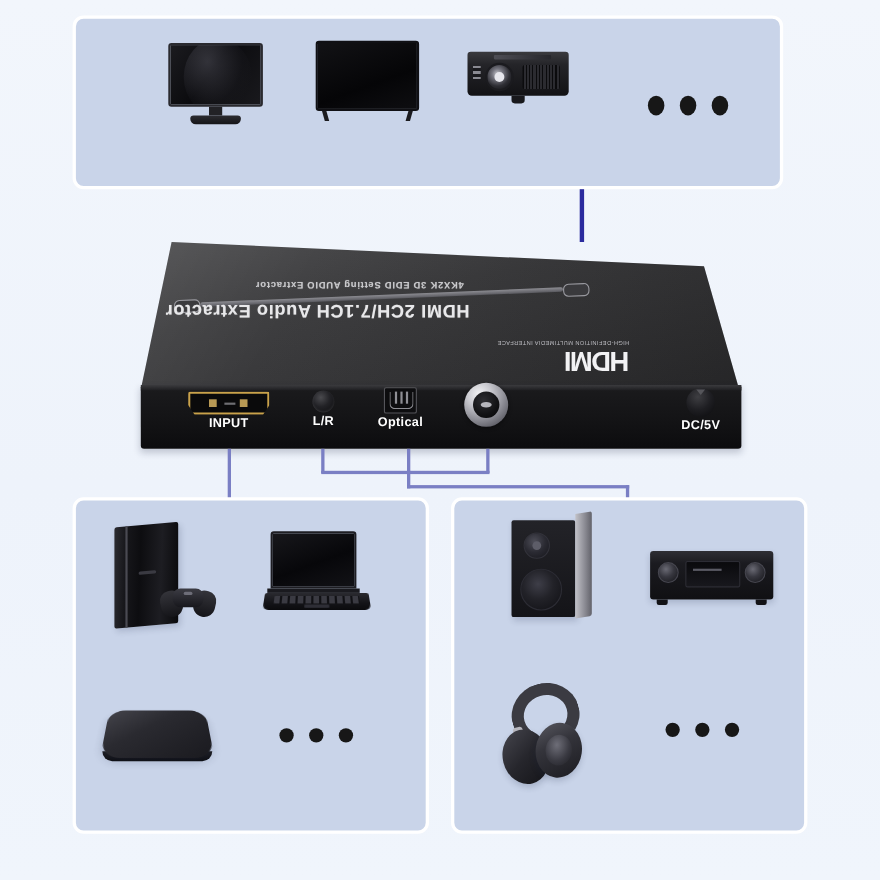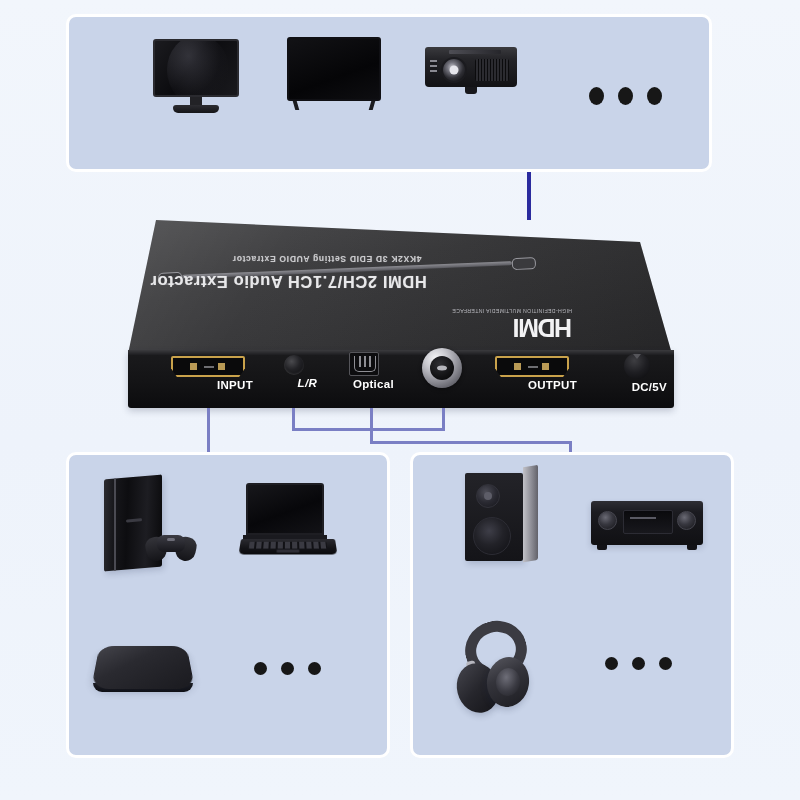--- a/index.html
+++ b/index.html
@@ -160,21 +160,21 @@
     font-size: 5.2px;
     letter-spacing: 0.35px;
     color: #b9b9bf;
     text-align: center;
     margin-top: 1px;
   }
 
   
   .port-group {
     position: absolute;
-    text-align: right;
+    text-align: center;
   }
   .port-label {
     color: #ffffff;
     font-size: 11.5px;
     font-weight: bold;
     letter-spacing: 0.3px;
     margin-top: 2px;
     white-space: nowrap;
   }
   
@@ -686,21 +686,21 @@
 
   <div class="port-group" style="left:163px; top:356px; width:90px;">
     <div class="hdmi-port">
       <span class="pin a"></span>
         <span class="slot"></span>
         <span class="pin b"></span>
     </div>
     <div class="port-label">INPUT</div>
   </div>
 
-  <div class="port-group" style="left:271px; top:355px; width:46px;font-style:italic;">
+  <div class="port-group" style="left:271px; top:355px; width:46px;">
     <div class="jack"></div>
     <div class="port-label">L/R</div>
   </div>
 
   <div class="port-group" style="left:334px; top:352px; width:60px;">
     <div class="optical">
       <span class="tos"></span>
         <span class="bar b1"></span>
         <span class="bar b2"></span>
         <span class="bar b3"></span>
@@ -709,28 +709,20 @@
   </div>
 
   <div class="port-group" style="left:406px; top:348px; width:72px;">
     <div class="coax">
       <span class="inner"></span>
         <span class="pinhole"></span>
     </div>
     <div class="port-label" style="visibility:hidden;">Coaxial</div>
   </div>
 
-  <div class="port-group" style="left:487px; top:356px; width:90px;">
-    <div class="hdmi-port">
-      <span class="pin a"></span>
-        <span class="slot"></span>
-        <span class="pin b"></span>
-    </div>
-    <div class="port-label">OUTPUT</div>
-  </div>
 
   <div class="port-group" style="left:607px; top:353px; width:60px;">
     <div class="dcjack">
       <span class="notch"></span>
     </div>
     <div class="port-label">DC/5V</div>
   </div>
 
   <div class="line v" style="left:207px; top:408px; height:46px;"></div>
 

